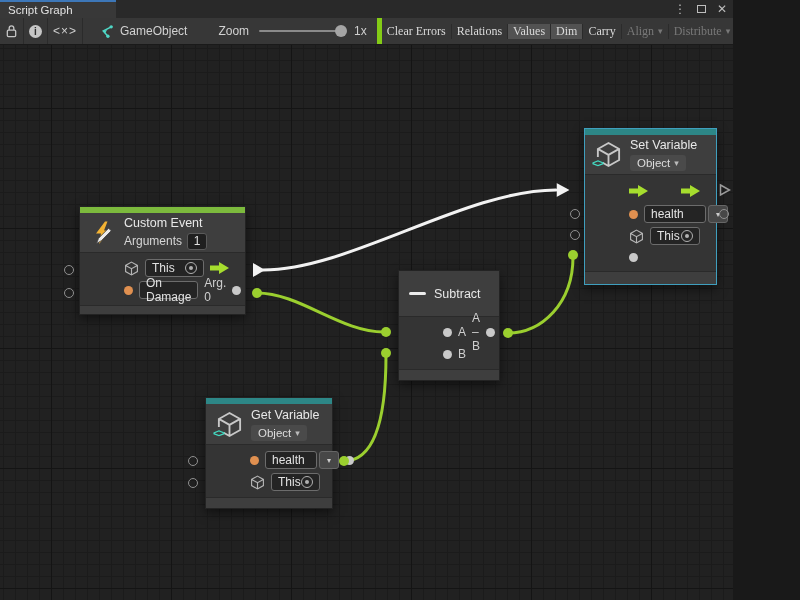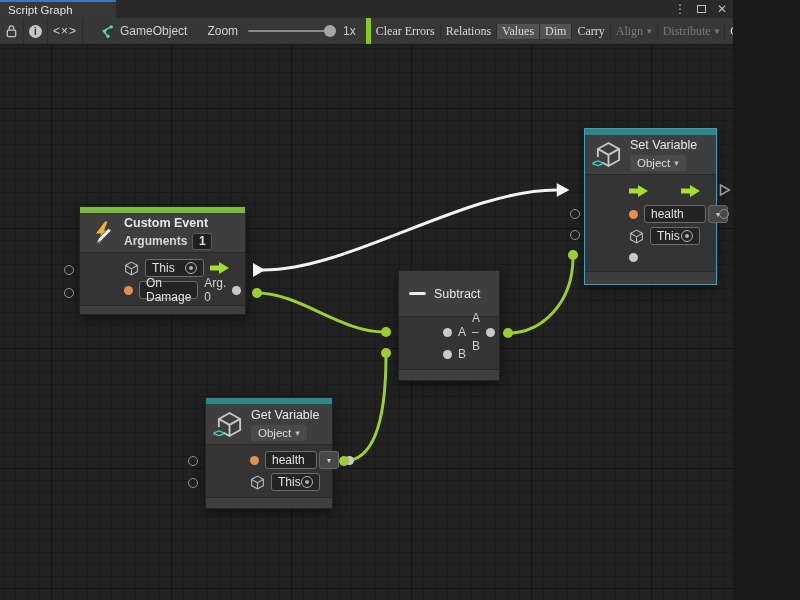--- a/index.html
+++ b/index.html
@@ -22,21 +22,21 @@
   .toolbar { position:absolute; top:18px; left:0; right:0; height:27px; background:#373737;
              border-bottom:1px solid #1a1a1a; display:flex; align-items:stretch; font-size:12px; }
   .tbtn { display:flex; align-items:center; justify-content:center; padding:0 5px;
           border-right:1px solid #2b2b2b; color:#dadada; white-space:nowrap; }
   .tbtn.icon-btn { width:30px; }
   .tbtn.code-btn { width:56px; letter-spacing:1px; color:#cfcfcf; }
   .tbtn.active { background:#525252; }
   .tbtn.disabled { color:#787878; }
   .caret { font-size:9px; margin-left:4px; }
   .go-group { display:flex; align-items:center; gap:6px; margin-left:16px; }
-  .zoom-group { display:flex; align-items:center; margin-left:20px; margin-right:10px; }
+  .zoom-group { display:flex; align-items:center; margin-left:31px; margin-right:10px; }
   .zoom-track { position:relative; width:86px; height:2px; background:#8a8a8a; margin-left:10px; border-radius:1px; }
   .zoom-handle { position:absolute; right:-2px; top:-5px; width:12px; height:12px; border-radius:50%; background:#a5a5a5; }
   .zoom-val { margin-left:9px; color:#cfcfcf; }
   .right-btns { display:flex; align-items:center; border-left:5px solid #84cc16;font-family:Liberation Serif, serif; }
   .info-circle { width:13px; height:13px; border-radius:50%; background:#c6c6c6; color:#2e2e2e;
                  font-weight:bold; font-size:10px; display:flex; align-items:center; justify-content:center; }
 
   
   .canvas { position:absolute; top:45px; left:0; width:800px; height:555px; background-color:#212121;
     background-image:
@@ -158,21 +158,21 @@
 
     <svg class="wires" width="800" height="555">
       <path d="M263,225 C350,225 465,145 556,145" fill="none" stroke-width="3" stroke-linecap="round" stroke="#f2f2f2"></path>
       <path d="M257,248 C300,248 340,287 384,287" fill="none" stroke-width="3" stroke-linecap="round" stroke="#9bcf2f"></path>
       <path d="M344,416 C370,416 386,385 386,310" fill="none" stroke-width="3" stroke-linecap="round" stroke="#9bcf2f"></path>
       <path d="M508,288 C542,288 573,258 573,212" fill="none" stroke-width="3" stroke-linecap="round" stroke="#9bcf2f"></path>
     </svg>
 
     <div class="node" style="left:79px; top:161px; width:167px;">
       <div class="colorbar" style="background: rgb(124, 186, 61);"></div>
-      <div class="nheader" style="height:40px;font-weight:bold;">
+      <div class="nheader" style="height:40px;">
         <svg width="26" height="26" viewBox="0 0 26 26" style="flex:none;">
           <path d="M15 1.5 L6 13.5 H11 L9 24 L20 10.5 H14 L17.5 1.5 Z" fill="#f2b233"></path>
           <path d="M6.5 23.5 L8.6 18.2 L18.6 8.2 L21.2 10.8 L11.2 20.8 L6.5 23.5 Z" fill="#ececec" stroke="#3e3e3e" stroke-width="0.8"></path>
         </svg>
         <div class="hcol">
           <span class="ntitle">Custom Event</span>
           <span class="hsub">
             <span>Arguments</span>
             <span class="argbox">1</span>
           </span>

